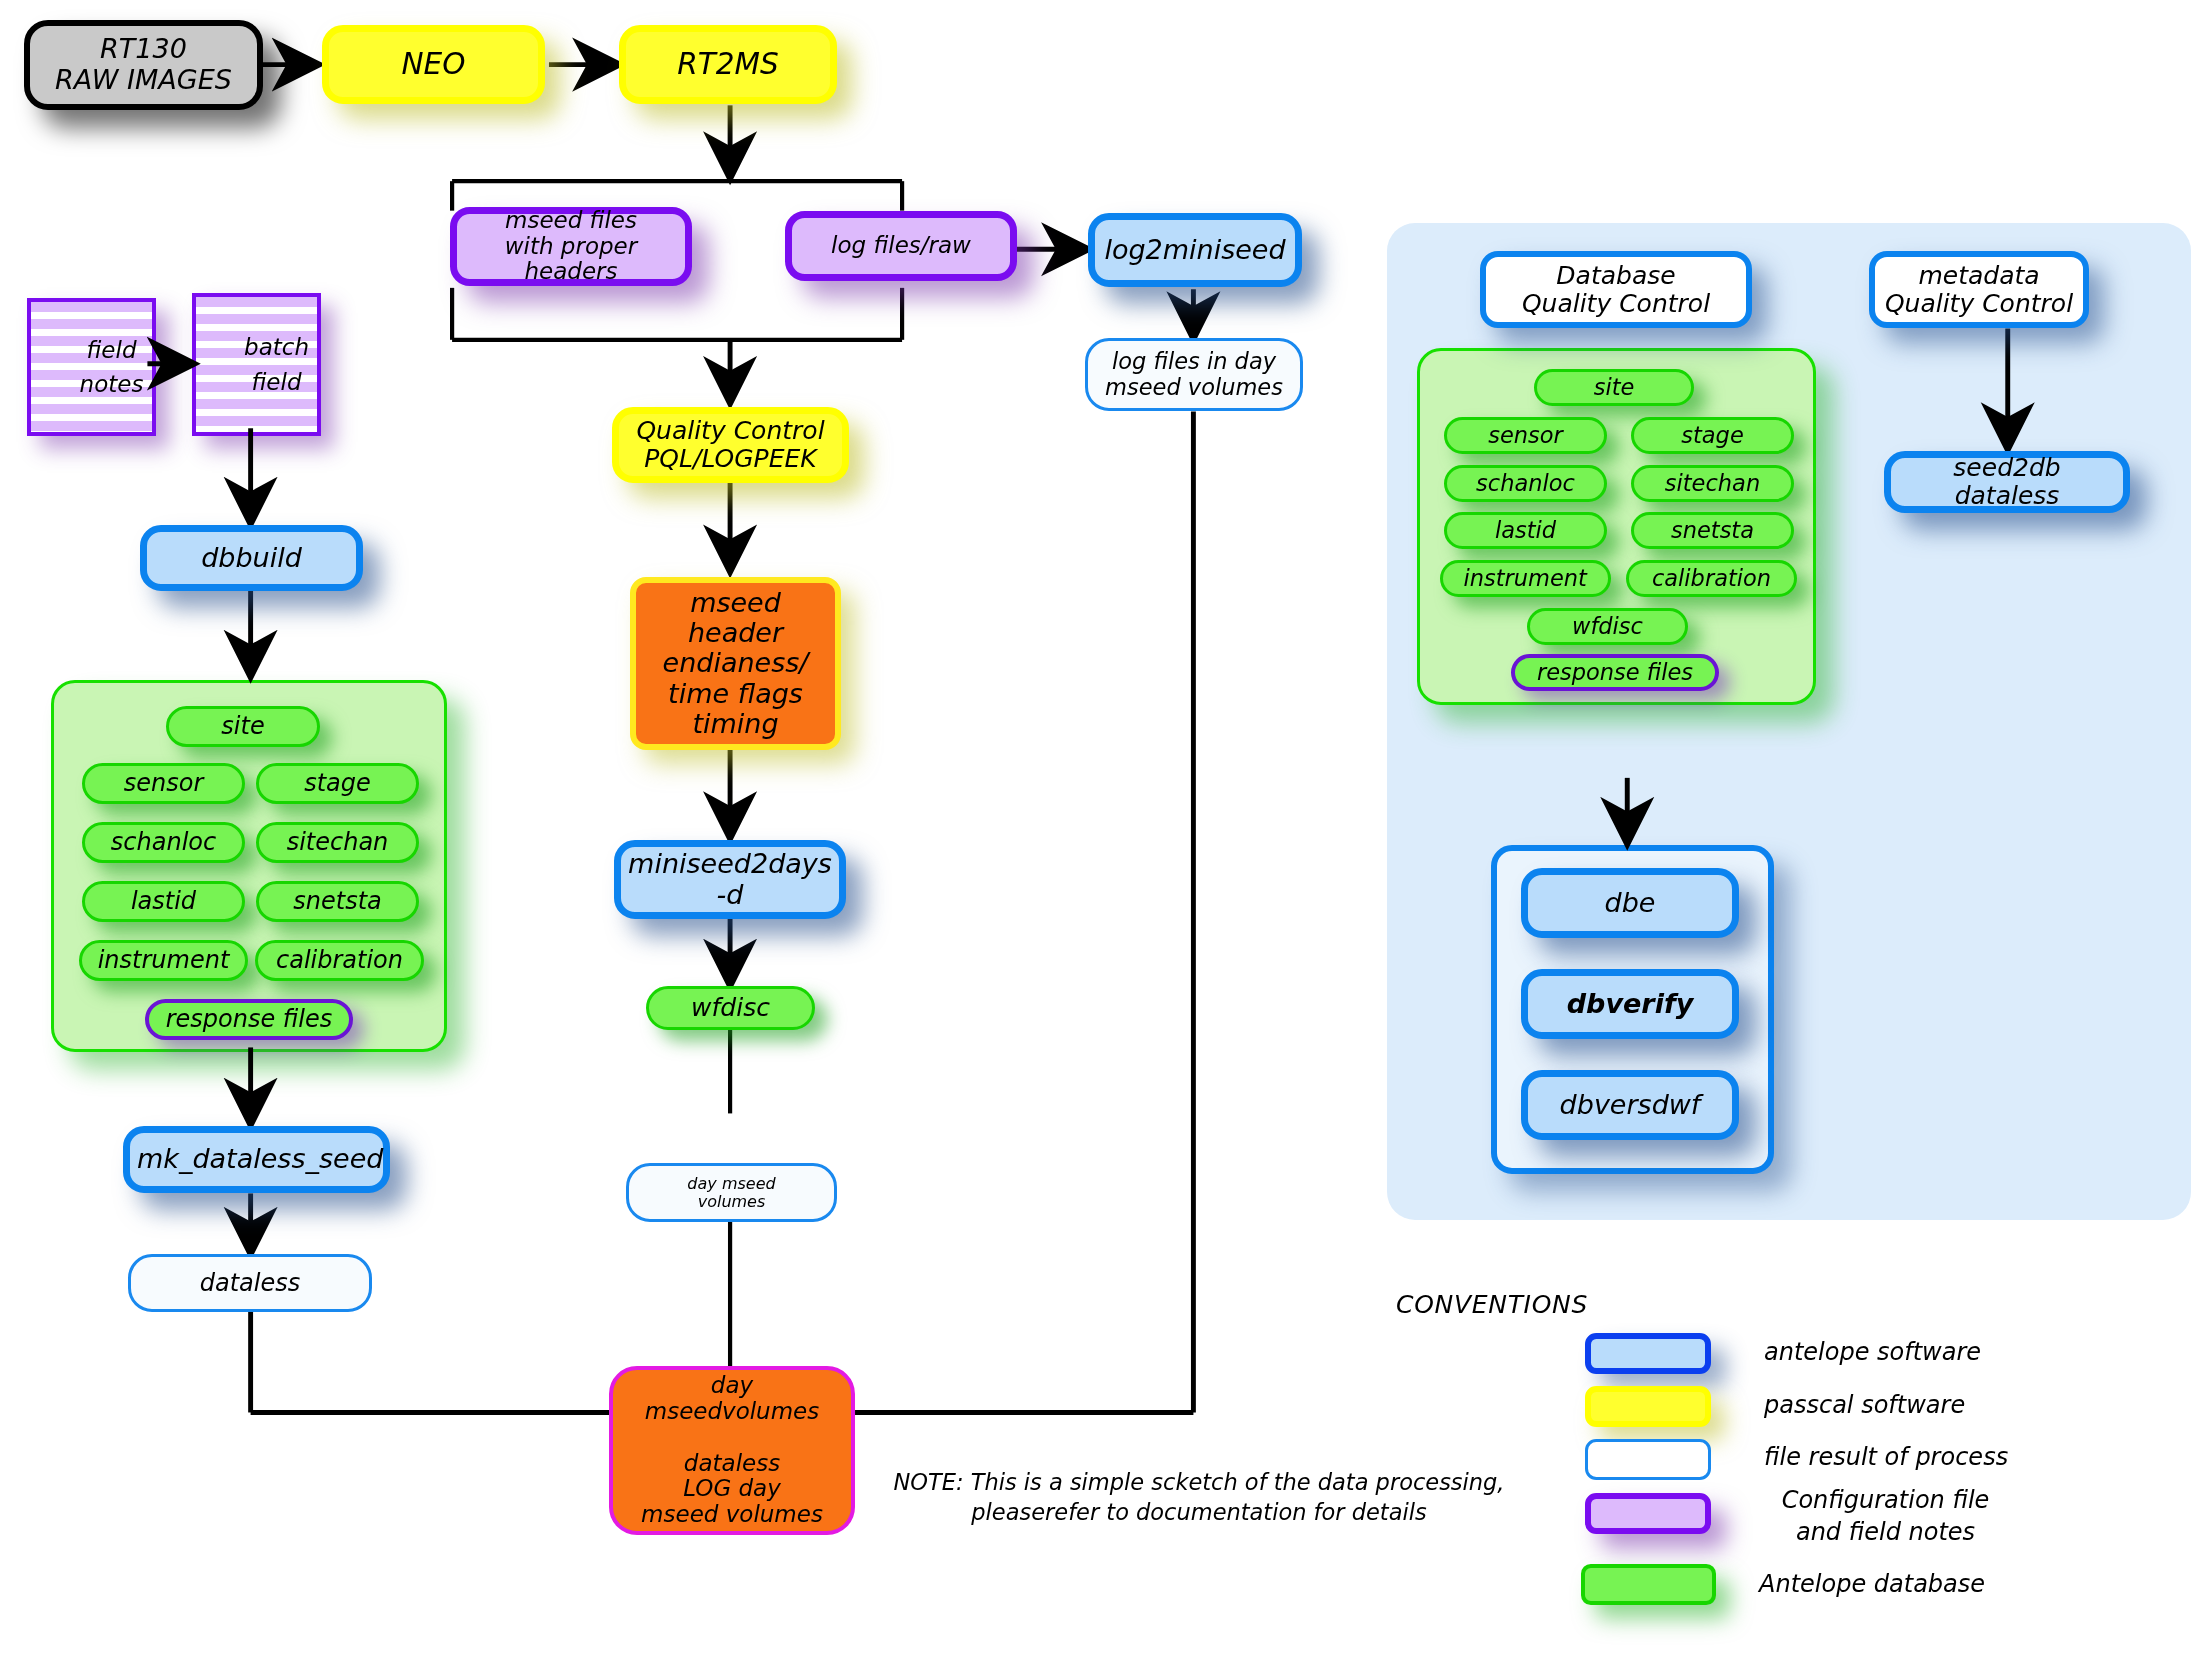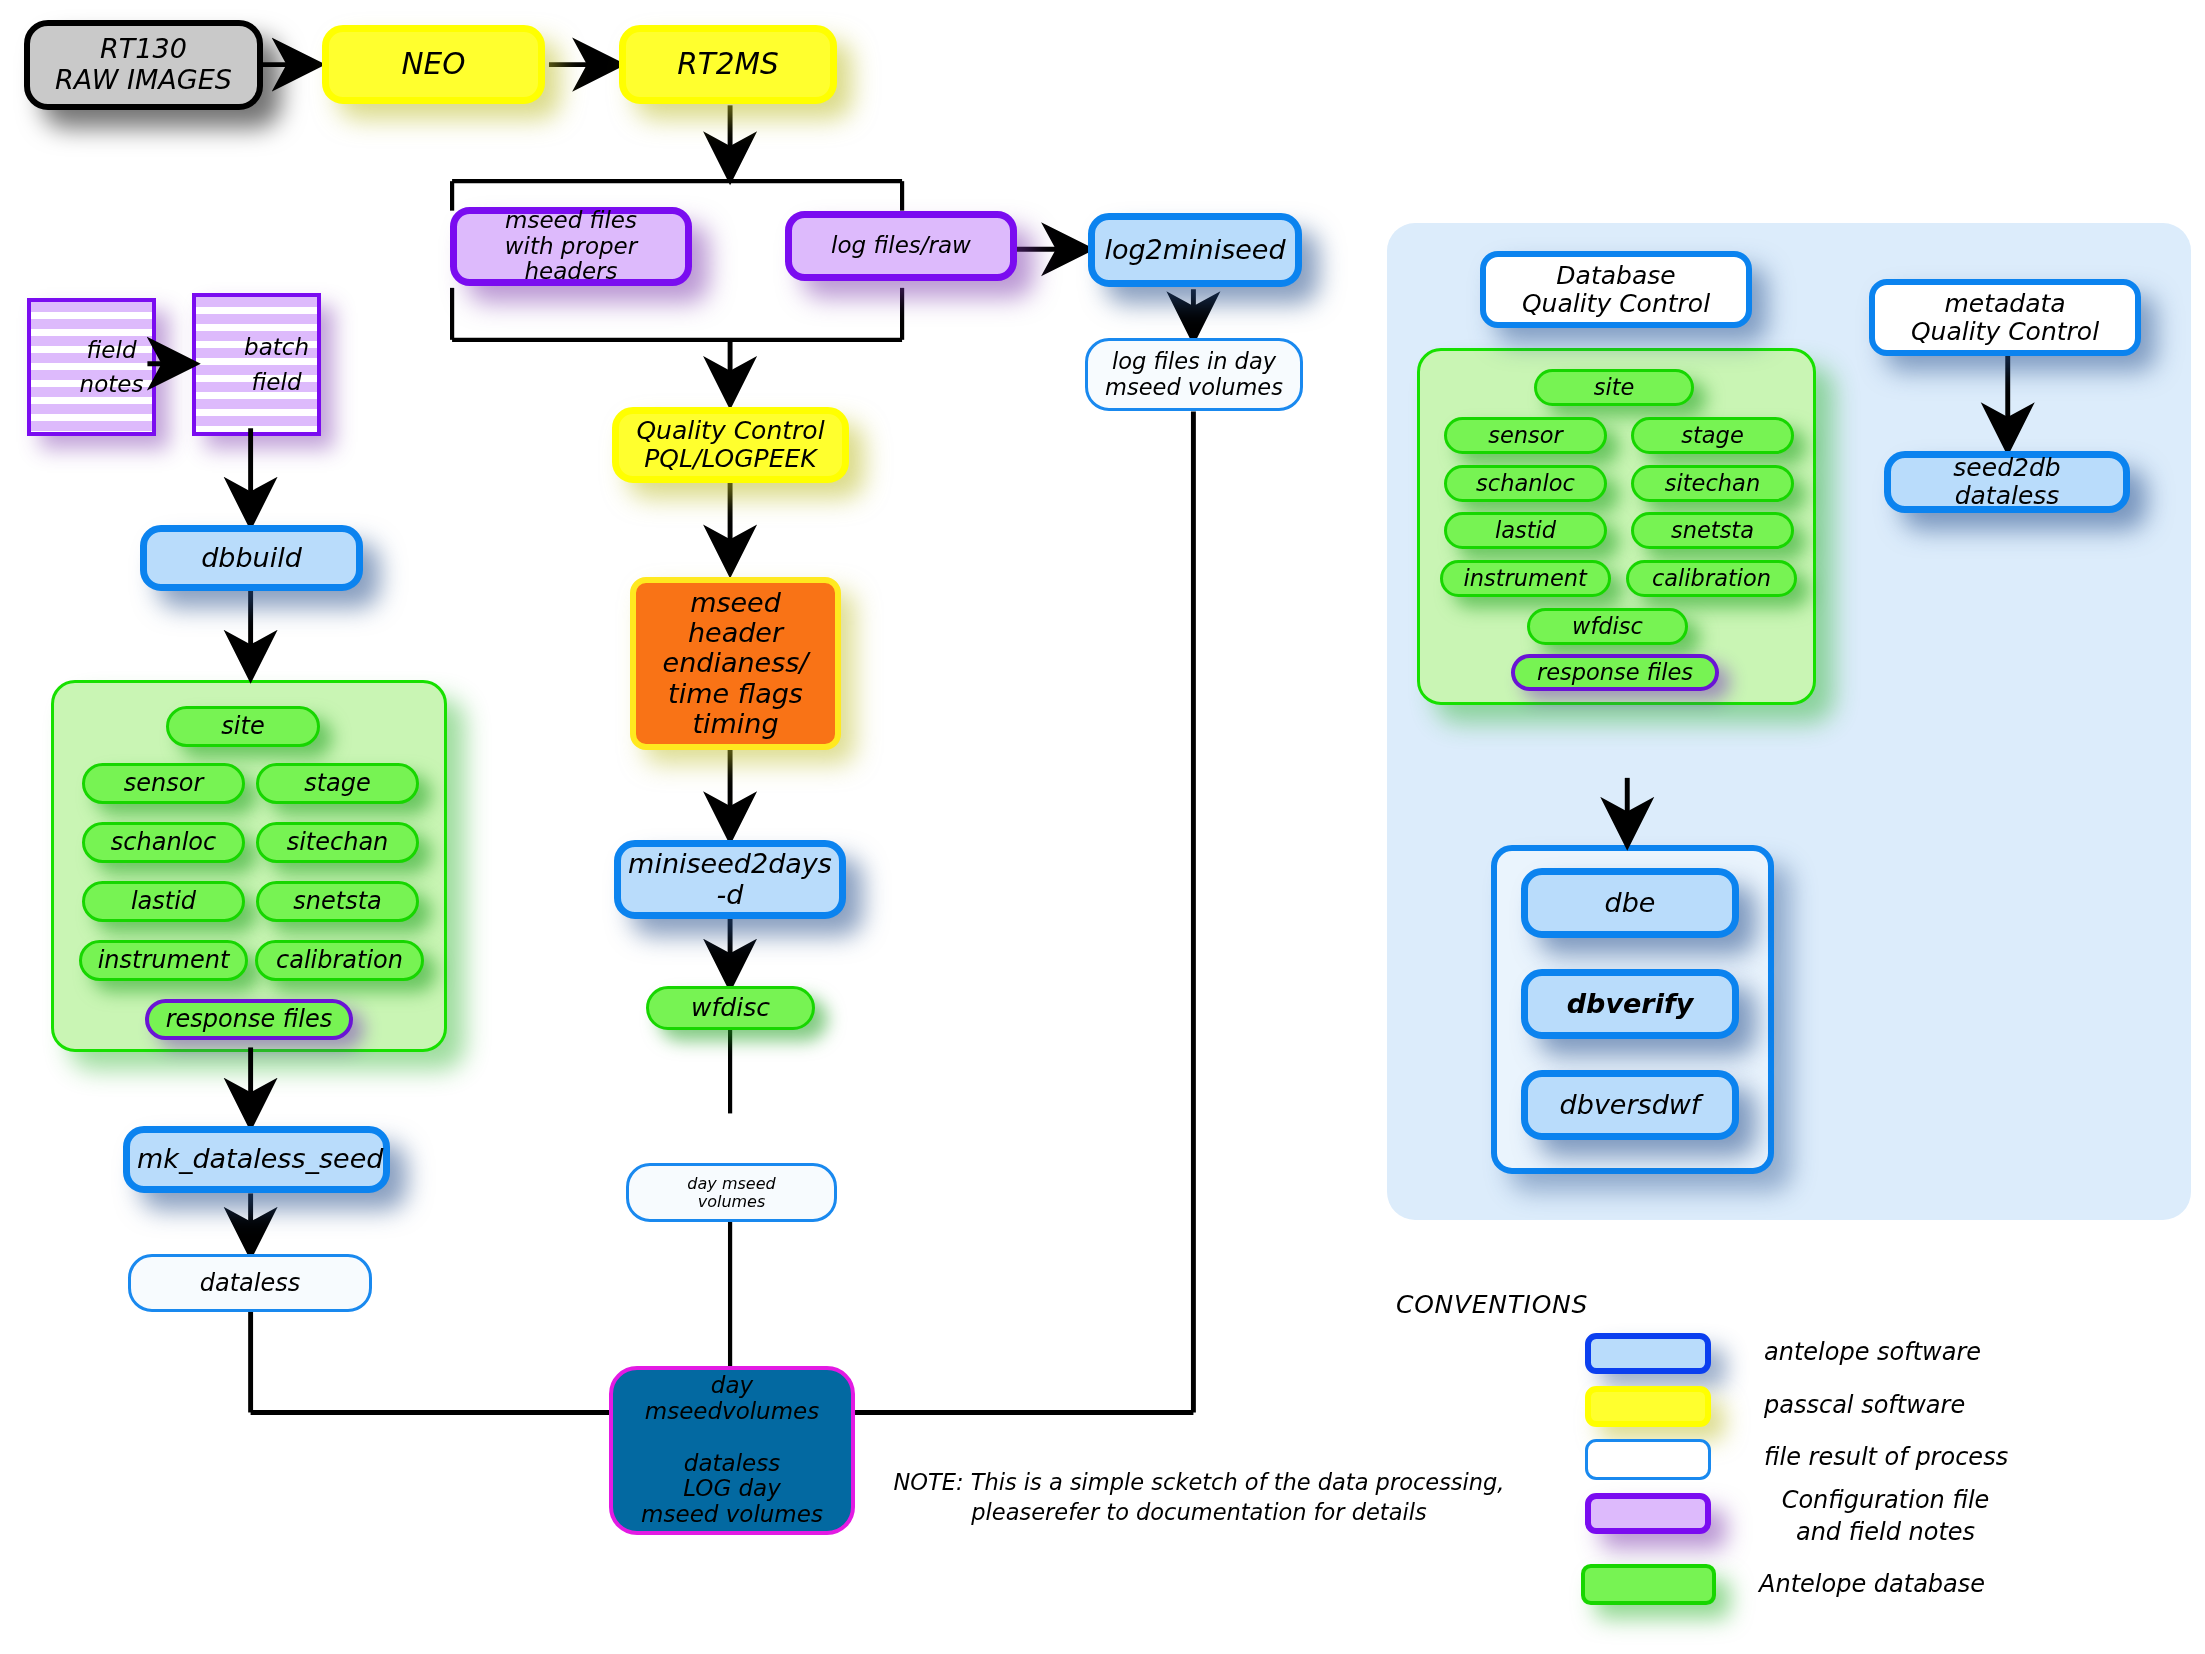--- a/index.html
+++ b/index.html
@@ -96,21 +96,21 @@
     position:relative;
     z-index:2;
     display:flex;align-items:center;justify-content:center;
     width:100%;height:100%;
     font-style:italic;
     text-align:center;
     line-height:1.5;
     padding-left:20px;
   }
   .magenta{
-    background:#0369a1;
+    background:#f97316;
     border:4.9px solid #e31ae3;
     border-radius:28px;
     box-shadow:none;
   }
   .greenpill{
     background:#77f353;
     border:3.5px solid #17d600;
     border-radius:701px;
     box-shadow:12.6px 11.2px 17px rgba(30,160,30,.55);
     font-style:italic;
@@ -349,21 +349,21 @@
 
   <div class="node blue-outline" style="left:128px;top:1254px;width:244px;height:58px;font-size:24px;">
     <span>dataless</span>
   </div>
 
   <div class="node blue-outline-white" style="left:1480px;top:251px;width:272px;height:77px;font-size:25px;">
     <span style="white-space: pre-line;">Database
 Quality Control</span>
   </div>
 
-  <div class="node blue-outline-white" style="left:1869px;top:251px;width:272px;height:77px;font-size:25px;margin-top:28px;">
+  <div class="node blue-outline-white" style="left:1869px;top:251px;width:220px;height:77px;font-size:25px;">
     <span style="white-space: pre-line;">metadata
 Quality Control</span>
   </div>
 
   <div class="node blue" style="left:1884px;top:451px;width:246px;height:62px;font-size:25px;">
     <span>seed2db dataless</span>
   </div>
 
   <div class="greengroup" style="left:1417px;top:348px;width:393px;height:351px;">
     <div class="node greenpill" style="left:114px;top:18px;width:160px;height:37px;font-size:22.5px;">

